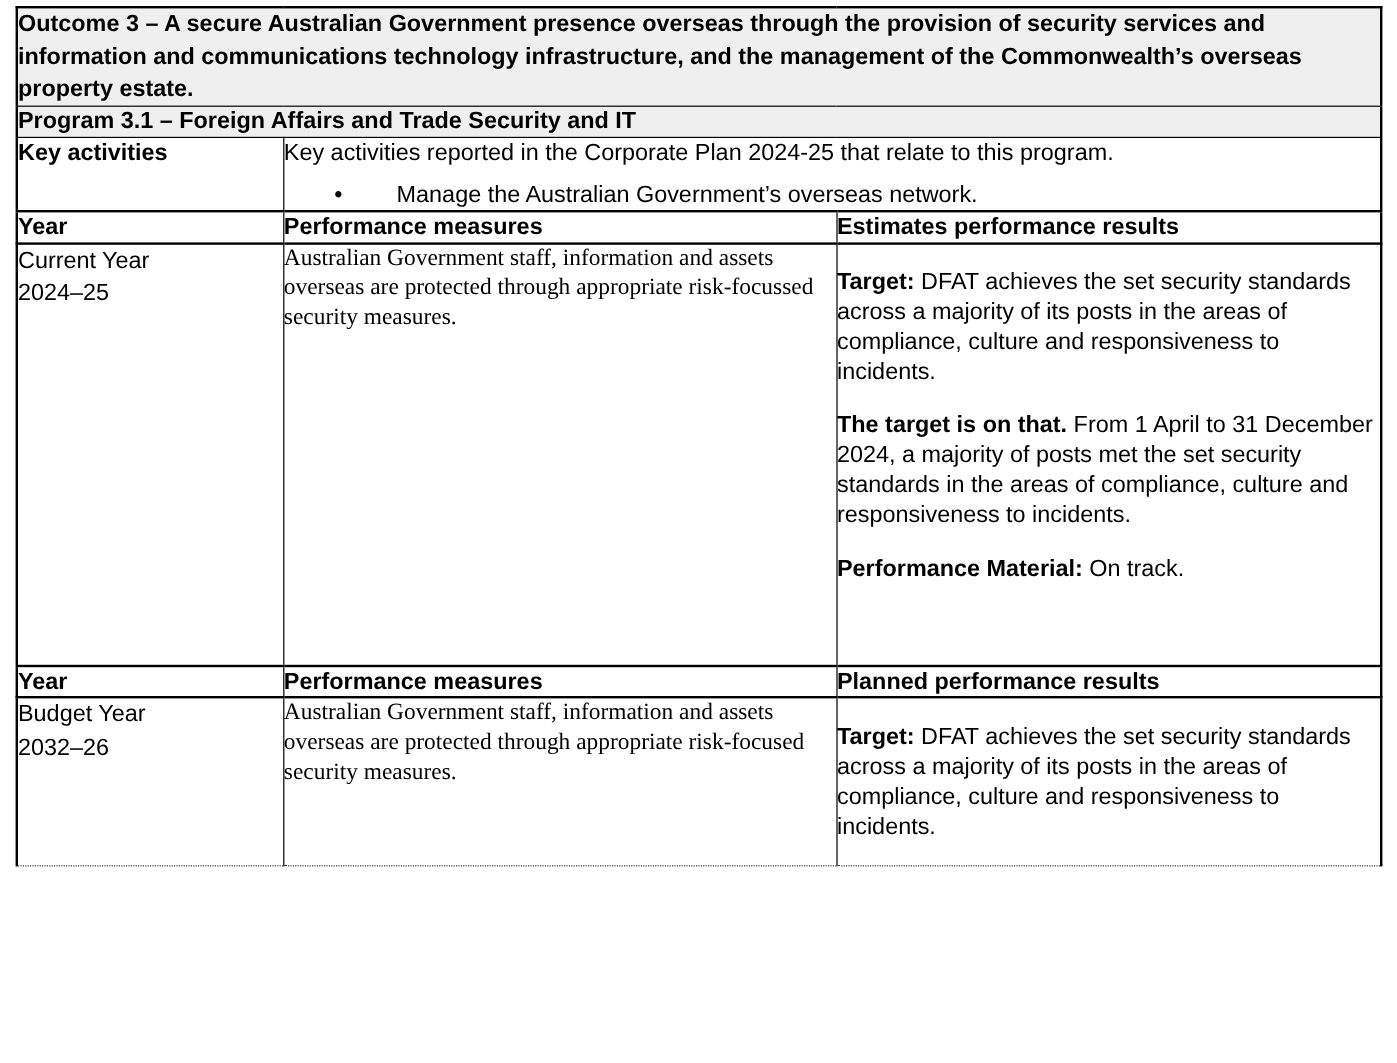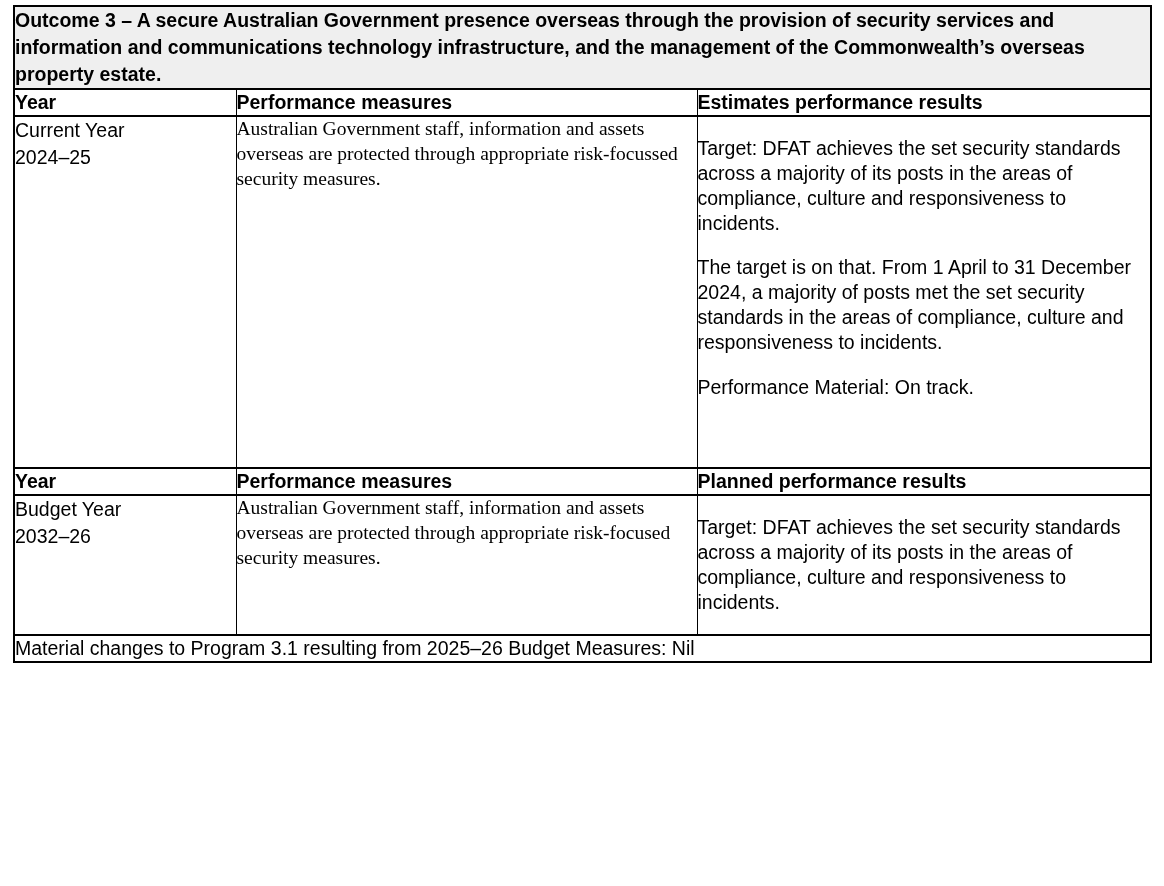--- a/index.html
+++ b/index.html
@@ -109,21 +109,21 @@
     border-bottom: 2.2px solid #000;
   }
 
   
   .year-cell  { padding: 11px 10px 12px 11px; line-height: 1.42; }
   .meas-cell  { padding: 11px 14px 12px 16px; font-family: Liberation Serif, serif; }
   .res-cell   { padding: 11px 14px 12px 16px; }
 
   .tall { height: 352px; padding-left: 40px; }
 
-  b, strong { font-weight: normal; }
+  b, strong { font-weight: bold; }
 
   
   .material-cell {
     padding: 11px 12px 13px 11px;
     border-top: 2.2px solid #000;
   }
 </style>
 </head>
 <body>
 
@@ -134,21 +134,34 @@
       <col class="c1">
         <col class="c2">
         <col class="c3">
     </colgroup>
     <tbody>
 
       <tr>
         <td colspan="3" class="cell outcome-cell shade b-top b-left b-right t-bottom">Outcome 3 – A secure Australian Government presence overseas through the provision of security services and information and communications technology infrastructure, and the management of the Commonwealth’s overseas property estate.</td>
       </tr>
 
-
+      <tr>
+        <td colspan="3" class="cell program-cell shade b-left b-right t-bottom">Program 3.1 – Foreign Affairs and Trade Security and IT</td>
+      </tr>
+
+      <tr>
+        <td class="ka-label b-left t-right">Key activities</td>
+        <td colspan="2" class="ka-body b-right">
+          <p class="ka-intro">Key activities reported in the Corporate Plan 2024-25 that relate to this program.</p>
+          <div class="bullet-row">
+            <span class="bullet-dot">•</span>
+            <span class="bullet-text">Manage the Australian Government’s overseas network.</span>
+          </div>
+        </td>
+      </tr>
 
       <tr class="head-row">
         <td class="cell colhead b-left t-right">Year</td>
         <td class="cell colhead t-right">Performance measures</td>
         <td class="cell colhead b-right">Estimates performance results</td>
       </tr>
 
       <tr class="tall">
         <td class="year-cell b-left t-right">
           <div>Current Year</div>
@@ -181,20 +194,17 @@
         </td>
         <td class="meas-cell t-right d-bottom">Australian Government staff, information and assets overseas are protected through appropriate risk-focused security measures.</td>
         <td class="res-cell b-right d-bottom">
           <p>
             <b>Target:</b><span> DFAT achieves the set security standards across a majority of its posts in the areas of compliance, culture and responsiveness to incidents.</span>
           </p>
         </td>
       </tr>
 
 
-      <tr>
-        <td colspan="3" class="cell material-cell b-left b-right b-bottom">Material changes to Program 3.1 resulting from 2025–26 Budget Measures: Nil</td>
-      </tr>
 
     </tbody>
   </table>
 
 </div>
 
 </body></html>

